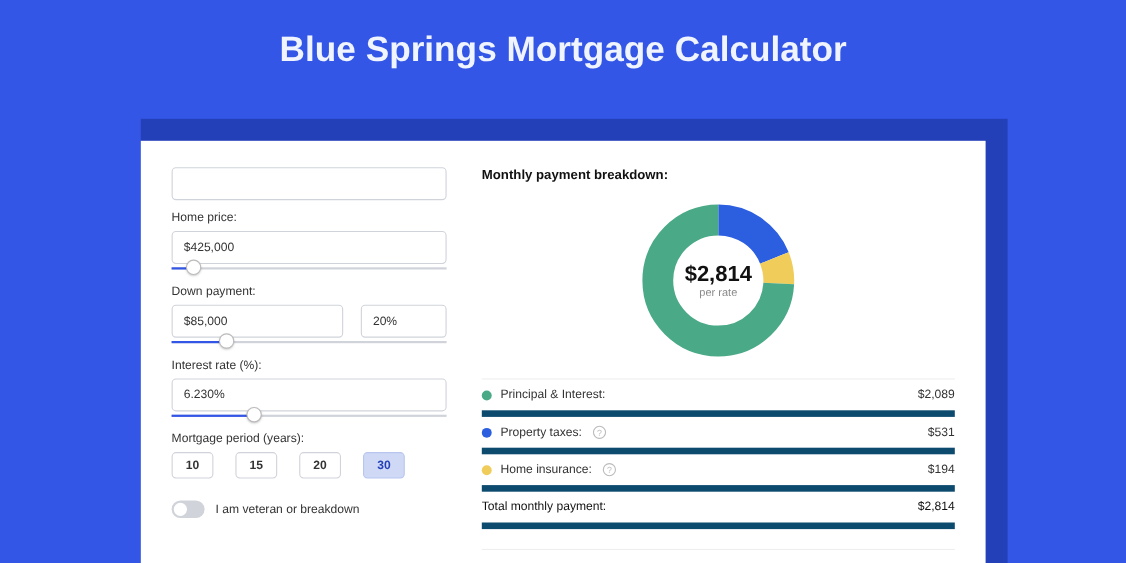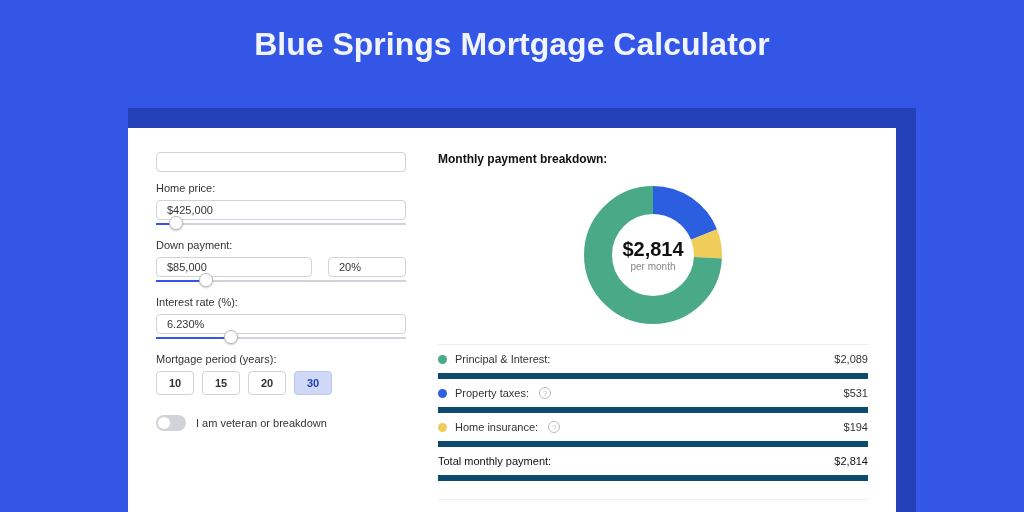--- a/index.html
+++ b/index.html
@@ -3,29 +3,29 @@
 <meta charset="utf-8">
 <style>
 *{box-sizing:border-box;margin:0;padding:0;font-family:Arial,Helvetica,sans-serif}
 body{background:#3356e6;width:1024px;height:512px;overflow:hidden;position:relative}
 .title{color:#f0f4ff;font-size:32px;font-weight:700;text-align:center;padding:26px 0 18px}
 .backdrop{position:absolute;left:128px;top:108px;right:108px;height:420px;background:#2440b8}
 .card{position:absolute;left:128px;top:128px;right:128px;background:#fff;height:420px;padding:24px 28px;display:flex;gap:32px}
 .left{width:250px;flex-shrink:0}
 .lbl{font-size:11px;color:#333;margin-bottom:6px;margin-top:10px}
 .left .lbl:first-child{margin-top:0}
-.inp{width:100%;height:20px;border:1px solid #d0d3da;border-radius:4px;padding:0 10px;font-size:11px;color:#333}
+.inp{width:100%;height:30px;border:1px solid #d0d3da;border-radius:4px;padding:0 10px;font-size:11px;color:#333}
 .slider-track{position:relative;height:10px;margin-top:-1px}
 .slider-line{position:absolute;top:4px;left:0;right:0;height:2px;background:#d0d3da}
 .slider-fill{position:absolute;top:4px;left:0;height:2px;background:#3356e6}
 .slider-thumb{position:absolute;top:-3px;width:14px;height:14px;border-radius:50%;background:#fff;border:1px solid #bbb;box-shadow:0 1px 2px rgba(0,0,0,.2)}
 .row2{display:flex;gap:16px}
 .row2 .inp:first-child{flex:1}
 .row2 .inp:last-child{width:78px}
-.periods{display:flex;gap:8px;margin-top:4px}
+.periods{display:flex;gap:20px;margin-top:4px}
 .pbtn{width:38px;height:24px;border:1px solid #d0d3da;border-radius:4px;background:#fff;font-size:11px;font-weight:700;color:#333;display:flex;align-items:center;justify-content:center;cursor:pointer}
 .pbtn.active{background:#cfd9f6;border-color:#b8c6ef;color:#2440b8}
 .toggle-row{display:flex;align-items:center;gap:10px;margin-top:20px}
 .toggle{width:30px;height:16px;border-radius:10px;background:#d0d3da;position:relative}
 .toggle-knob{position:absolute;left:2px;top:2px;width:12px;height:12px;border-radius:50%;background:#fff}
 .toggle-lbl{font-size:11px;color:#333}
 .right{flex:1;display:flex;flex-direction:column}
 .rtitle{font-size:12px;font-weight:700;color:#111;margin-bottom:10px}
 .donut-wrap{display:flex;justify-content:center;margin:4px 0 14px}
 .donut{position:relative;width:150px;height:150px}
@@ -99,21 +99,21 @@
     <div class="rtitle">Monthly payment breakdown:</div>
     <div class="donut-wrap">
       <div class="donut">
         <svg width="150" height="150" viewBox="0 0 150 150" id="donut-svg">
             <circle cx="75" cy="75" r="55" fill="none" stroke="#2c5fe0" stroke-width="28" stroke-dasharray="65.20981766033398 280.3653742345433" stroke-dashoffset="0"></circle>
             <circle cx="75" cy="75" r="55" fill="none" stroke="#f0cd5a" stroke-width="28" stroke-dasharray="23.82430249737249 321.75088939750475" stroke-dashoffset="-65.20981766033398"></circle>
             <circle cx="75" cy="75" r="55" fill="none" stroke="#4aa987" stroke-width="28" stroke-dasharray="256.5410717371708 89.03412015770647" stroke-dashoffset="-89.03412015770647"></circle>
           </svg>
         <div class="donut-center">
           <div class="donut-val">$2,814</div>
-          <div class="donut-sub">per month</div>
+          <div class="donut-sub">per rate</div>
         </div>
       </div>
     </div>
     <div class="legend">
         <div class="lrow">
           <div class="lleft">
             <div class="dot" style="background: rgb(74, 169, 135);"></div>
             <span>Principal &amp; Interest:</span>
           </div>
           <div class="lval">$2,089</div>

